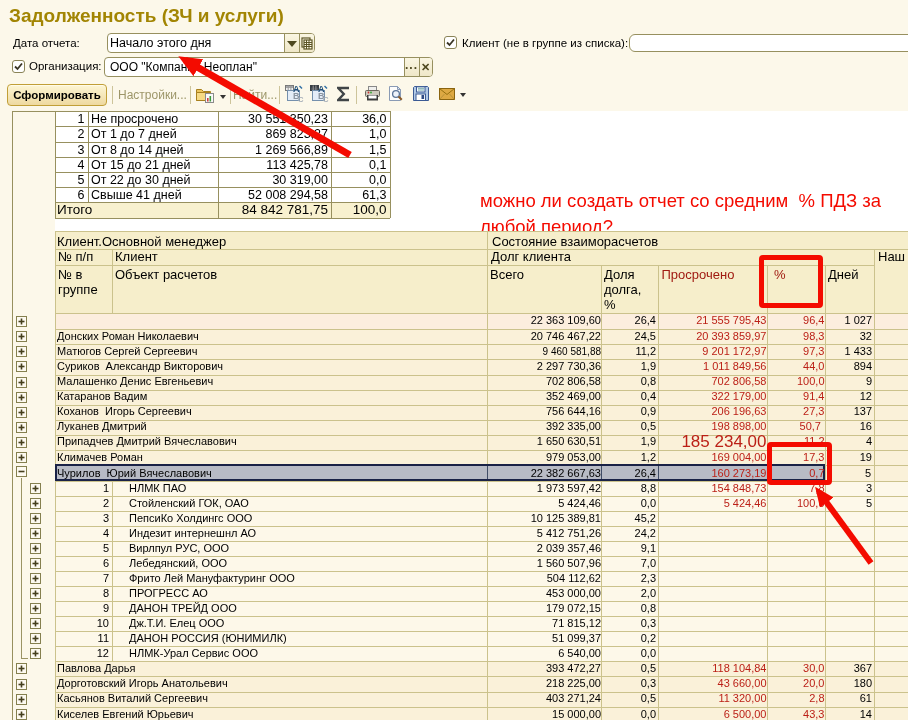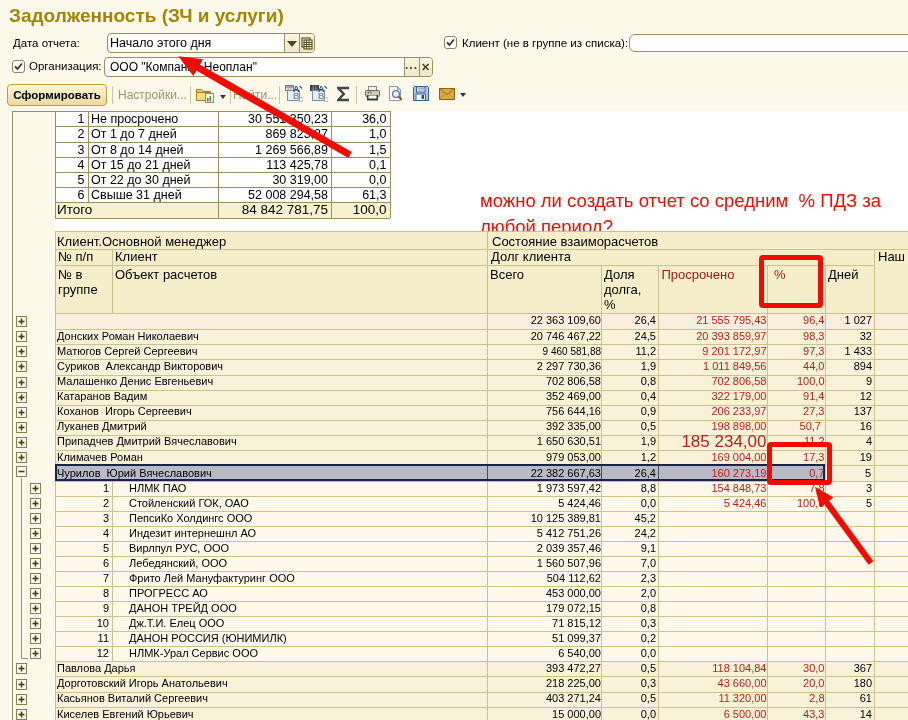--- a/index.html
+++ b/index.html
@@ -167,21 +167,21 @@
 <div style="position:absolute;right:521.5px;top:142.5px;height:14.0px;line-height:14.0px;font-size:12.5px;color:#000;white-space:nowrap;">1,5</div>
 <div style="position:absolute;right:823.5px;top:157.5px;height:14.0px;line-height:14.0px;font-size:12.5px;color:#000;white-space:nowrap;">4</div>
 <div style="position:absolute;left:91px;top:157.5px;height:14.0px;line-height:14.0px;font-size:12.5px;color:#000;white-space:nowrap;">От 15 до 21 дней</div>
 <div style="position:absolute;right:580px;top:157.5px;height:14.0px;line-height:14.0px;font-size:12.5px;color:#000;white-space:nowrap;">113 425,78</div>
 <div style="position:absolute;right:521.5px;top:157.5px;height:14.0px;line-height:14.0px;font-size:12.5px;color:#000;white-space:nowrap;">0,1</div>
 <div style="position:absolute;right:823.5px;top:172.5px;height:14.5px;line-height:14.5px;font-size:12.5px;color:#000;white-space:nowrap;">5</div>
 <div style="position:absolute;left:91px;top:172.5px;height:14.5px;line-height:14.5px;font-size:12.5px;color:#000;white-space:nowrap;">От 22 до 30 дней</div>
 <div style="position:absolute;right:580px;top:172.5px;height:14.5px;line-height:14.5px;font-size:12.5px;color:#000;white-space:nowrap;">30 319,00</div>
 <div style="position:absolute;right:521.5px;top:172.5px;height:14.5px;line-height:14.5px;font-size:12.5px;color:#000;white-space:nowrap;">0,0</div>
 <div style="position:absolute;right:823.5px;top:188px;height:14px;line-height:14px;font-size:12.5px;color:#000;white-space:nowrap;">6</div>
-<div style="position:absolute;left:91px;top:188px;height:14px;line-height:14px;font-size:12.5px;color:#000;white-space:nowrap;">Свыше 31 дней</div>
+<div style="position:absolute;left:91px;top:188px;height:14px;line-height:14px;font-size:12.5px;color:#000;white-space:nowrap;">Свыше 41 дней</div>
 <div style="position:absolute;right:580px;top:188px;height:14px;line-height:14px;font-size:12.5px;color:#000;white-space:nowrap;">52 008 294,58</div>
 <div style="position:absolute;right:521.5px;top:188px;height:14px;line-height:14px;font-size:12.5px;color:#000;white-space:nowrap;">61,3</div>
 <div style="position:absolute;left:57px;top:202px;height:16px;line-height:16px;font-size:13.5px;color:#000;white-space:nowrap;">Итого</div>
 <div style="position:absolute;right:580px;top:202px;height:16px;line-height:16px;font-size:13.5px;color:#000;white-space:nowrap;">84 842 781,75</div>
 <div style="position:absolute;right:521.5px;top:202px;height:16px;line-height:16px;font-size:13.5px;color:#000;white-space:nowrap;">100,0</div>
 <div style="position:absolute;left:480px;top:187.5px;width:440px;height:44px;overflow:hidden;font-size:18.5px;line-height:26px;color:#f40b00;z-index:1;">можно ли создать отчет со средним&nbsp; % ПДЗ за<br>любой период?</div>
 <div style="position:absolute;left:55px;top:231.5px;width:853px;height:81.5px;background:#f6eecb;z-index:2;"></div>
 <div style="position:absolute;left:55px;top:313px;width:853px;height:16px;background:#fceede;z-index:2;"></div>
 <div style="position:absolute;left:55px;top:329px;width:853px;height:15px;background:#faf1d9;z-index:2;"></div>
 <div style="position:absolute;left:55px;top:344px;width:853px;height:15px;background:#faf1d9;z-index:2;"></div>
@@ -293,21 +293,21 @@
 <div style="position:absolute;right:36px;top:375.0px;height:13.5px;line-height:13.5px;font-size:11px;color:#000;white-space:nowrap;z-index:4;">9</div>
 <div style="position:absolute;left:57px;top:390.0px;height:13.5px;line-height:13.5px;font-size:11px;white-space:nowrap;z-index:4;">Катаранов Вадим</div>
 <div style="position:absolute;right:307px;top:390.0px;height:13.5px;line-height:13.5px;font-size:11px;color:#000;white-space:nowrap;z-index:4;">352 469,00</div>
 <div style="position:absolute;right:252px;top:390.0px;height:13.5px;line-height:13.5px;font-size:11px;color:#000;white-space:nowrap;z-index:4;">0,4</div>
 <div style="position:absolute;right:141.5px;top:390.0px;height:13.5px;line-height:13.5px;font-size:11px;color:#bb1f16;white-space:nowrap;z-index:4;">322 179,00</div>
 <div style="position:absolute;right:83.5px;top:390.0px;height:13.5px;line-height:13.5px;font-size:11px;color:#bb1f16;white-space:nowrap;z-index:4;">91,4</div>
 <div style="position:absolute;right:36px;top:390.0px;height:13.5px;line-height:13.5px;font-size:11px;color:#000;white-space:nowrap;z-index:4;">12</div>
 <div style="position:absolute;left:57px;top:405.0px;height:13.5px;line-height:13.5px;font-size:11px;white-space:nowrap;z-index:4;">Коханов&nbsp; Игорь Сергеевич</div>
 <div style="position:absolute;right:307px;top:405.0px;height:13.5px;line-height:13.5px;font-size:11px;color:#000;white-space:nowrap;z-index:4;">756 644,16</div>
 <div style="position:absolute;right:252px;top:405.0px;height:13.5px;line-height:13.5px;font-size:11px;color:#000;white-space:nowrap;z-index:4;">0,9</div>
-<div style="position:absolute;right:141.5px;top:405.0px;height:13.5px;line-height:13.5px;font-size:11px;color:#bb1f16;white-space:nowrap;z-index:4;">206 233,97</div>
+<div style="position:absolute;right:141.5px;top:405.0px;height:13.5px;line-height:13.5px;font-size:11px;color:#bb1f16;white-space:nowrap;z-index:4;">206 196,63</div>
 <div style="position:absolute;right:83.5px;top:405.0px;height:13.5px;line-height:13.5px;font-size:11px;color:#bb1f16;white-space:nowrap;z-index:4;">27,3</div>
 <div style="position:absolute;right:36px;top:405.0px;height:13.5px;line-height:13.5px;font-size:11px;color:#000;white-space:nowrap;z-index:4;">137</div>
 <div style="position:absolute;left:57px;top:420.0px;height:13.5px;line-height:13.5px;font-size:11px;white-space:nowrap;z-index:4;">Луканев Дмитрий</div>
 <div style="position:absolute;right:307px;top:420.0px;height:13.5px;line-height:13.5px;font-size:11px;color:#000;white-space:nowrap;z-index:4;">392 335,00</div>
 <div style="position:absolute;right:252px;top:420.0px;height:13.5px;line-height:13.5px;font-size:11px;color:#000;white-space:nowrap;z-index:4;">0,5</div>
 <div style="position:absolute;right:141.5px;top:420.0px;height:13.5px;line-height:13.5px;font-size:11px;color:#bb1f16;white-space:nowrap;z-index:4;">198 898,00</div>
 <div style="position:absolute;right:87px;top:420.0px;height:13.5px;line-height:13.5px;font-size:11px;color:#bb1f16;white-space:nowrap;z-index:4;">50,7</div>
 <div style="position:absolute;right:36px;top:420.0px;height:13.5px;line-height:13.5px;font-size:11px;color:#000;white-space:nowrap;z-index:4;">16</div>
 <div style="position:absolute;left:57px;top:435.0px;height:13.5px;line-height:13.5px;font-size:11px;white-space:nowrap;z-index:4;">Припадчев Дмитрий Вячеславович</div>
 <div style="position:absolute;right:307px;top:435.0px;height:13.5px;line-height:13.5px;font-size:11px;color:#000;white-space:nowrap;z-index:4;">1 650 630,51</div>

